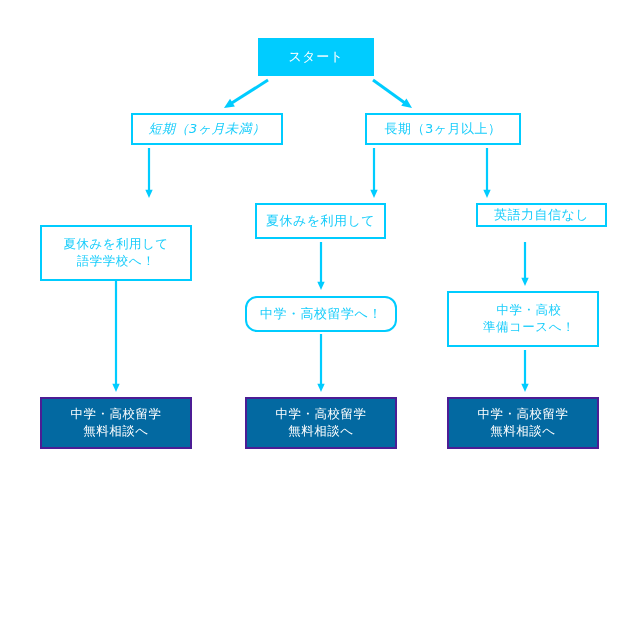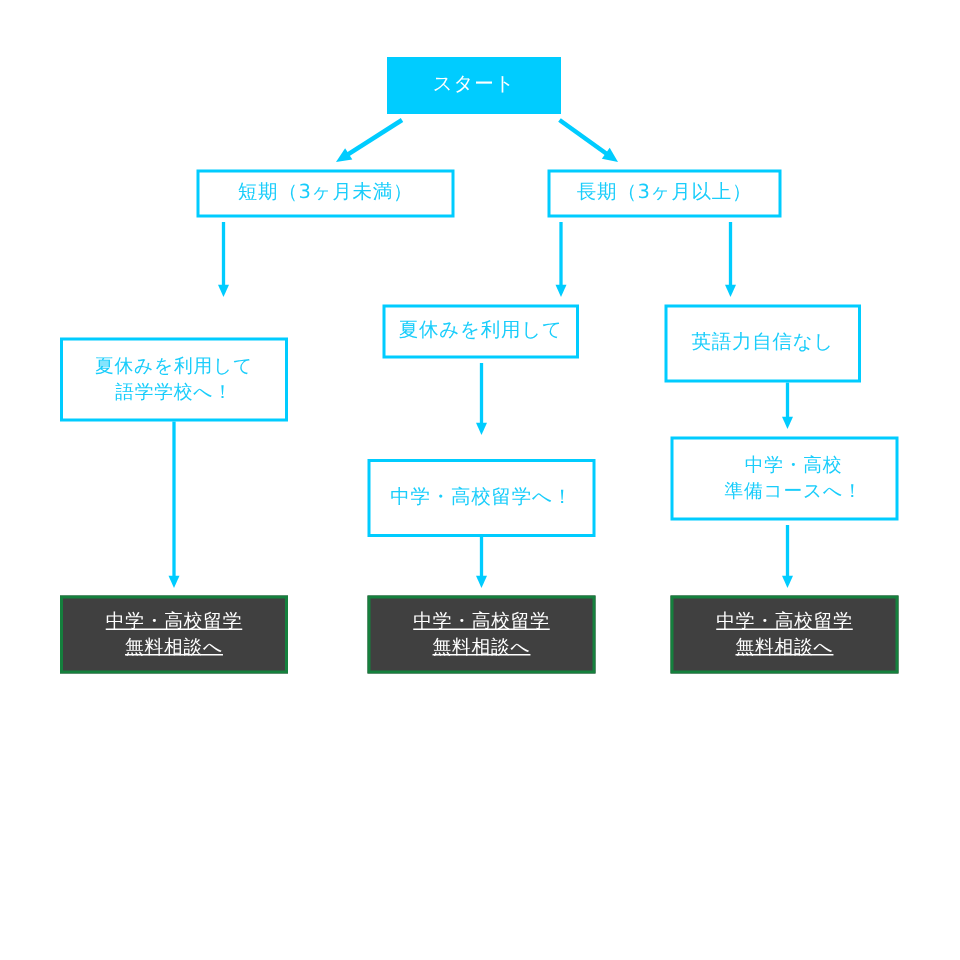--- a/index.html
+++ b/index.html
@@ -43,24 +43,23 @@
     background: #00ccff;
     border: 2px solid #00ccff;
     color: #ffffff;
   }
   .node.outline {
     background: #ffffff;
     border: 2px solid #00ccff;
     color: #19cdfb;
   }
   .node.soft {
-    background: #404040;
-    border: 2px solid #15803d;
+    background: #0369a1;
+    border: 2px solid #4c1d95;
     color: #ffffff;
-    text-decoration: underline;
   }
   .f13 { font-size: 13px; }
   .f12 { font-size: 12.5px; }
 </style>
 </head>
 <body>
 
 <div id="canvas">
   <svg id="edges" viewBox="0 0 640 640" xmlns="http://www.w3.org/2000/svg">
       <g>
@@ -99,27 +98,27 @@
         <line x1="321" y1="334" x2="321" y2="385.25" stroke="#00ccff" stroke-width="2.2"></line>
         <polygon points="321,392 317.33015592246386,383.78219953718923 324.66984407753614,383.78219953718923" fill="#00ccff"></polygon>
       </g>
       <g>
         <line x1="525" y1="350" x2="525" y2="385.25" stroke="#00ccff" stroke-width="2.2"></line>
         <polygon points="525,392 521.3301559224639,383.78219953718923 528.6698440775361,383.78219953718923" fill="#00ccff"></polygon>
       </g>
     </svg>
   <div id="nodes">
       <div class="node solid f13" style="left: 258px; top: 38px; width: 116px; height: 38px;">スタート</div>
-      <div class="node outline f13" style="left: 131px; top: 113px; width: 172px; height: 32px;">短期（3ヶ月未満）</div>
+      <div class="node outline f13" style="left: 131px; top: 113px; width: 152px; height: 32px; font-style: italic;">短期（3ヶ月未満）</div>
       <div class="node outline f13" style="left: 365px; top: 113px; width: 156px; height: 32px;">長期（3ヶ月以上）</div>
       <div class="node outline f12" style="left: 40px; top: 203px; width: 152px; height: 56px; margin-top: 22px;">夏休みを利用して
 語学学校へ！</div>
       <div class="node outline f13" style="left: 255px; top: 203px; width: 131px; height: 36px;">夏休みを利用して</div>
-      <div class="node outline f13" style="left: 443px; top: 203px; width: 131px; height: 52px;">英語力自信なし</div>
-      <div class="node outline f13" style="left: 245px; top: 306px; width: 152px; height: 52px;">中学・高校留学へ！</div>
+      <div class="node outline f13" style="left: 476px; top: 203px; width: 131px; height: 24px;">英語力自信なし</div>
+      <div class="node outline f13" style="left: 245px; top: 296px; width: 152px; height: 36px; border-radius: 12px;">中学・高校留学へ！</div>
       <div class="node outline f12" style="left: 447px; top: 291px; width: 152px; height: 56px; padding-left: 12px;">中学・高校
 準備コースへ！</div>
       <div class="node soft f12" style="left: 40px; top: 397px; width: 152px; height: 52px;">中学・高校留学
 無料相談へ</div>
       <div class="node soft f12" style="left: 245px; top: 397px; width: 152px; height: 52px;">中学・高校留学
 無料相談へ</div>
       <div class="node soft f12" style="left: 447px; top: 397px; width: 152px; height: 52px;">中学・高校留学
 無料相談へ</div>
     </div>
 </div>

